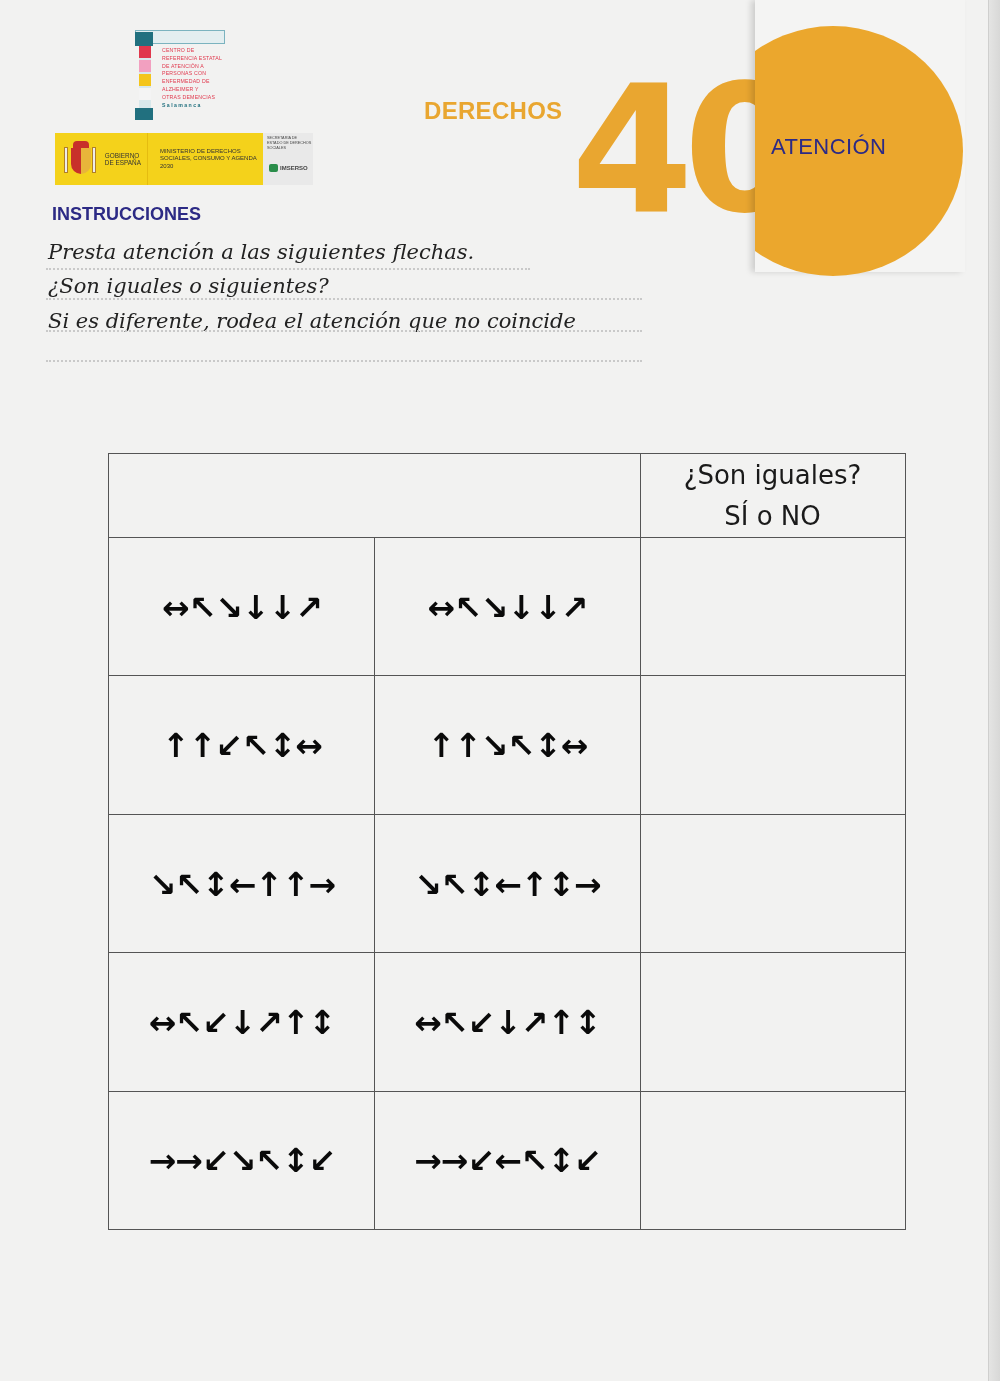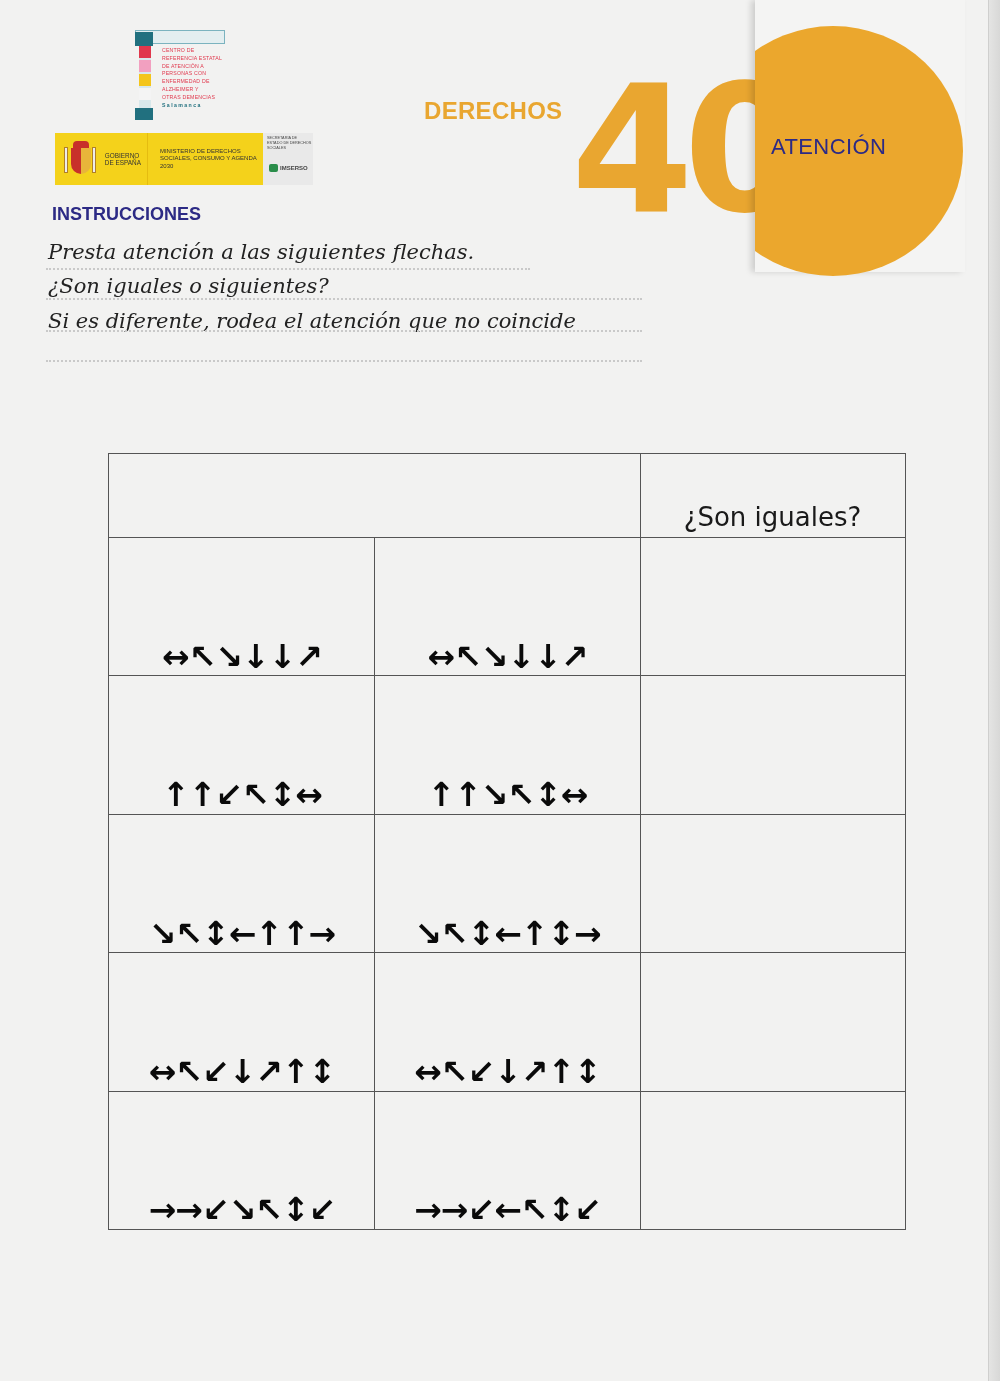--- a/index.html
+++ b/index.html
@@ -109,21 +109,21 @@
 
   
   .grid {
     position: absolute; left: 108px; top: 453px; width: 798px; height: 777px;
     border: 1.5px solid #555;
   }
   .row { position: absolute; left: 0; width: 100%; border-top: 1.5px solid #555; }
   .row:first-child { border-top: none; }
   .cell {
     position: absolute; top: 0; height: 100%;
-    display: flex; align-items: flex-end; justify-content: center;
+    display: flex; align-items: center; justify-content: center;
   }
   .vline { position: absolute; top: 0; width: 0; height: 100%; border-left: 1.5px solid #555; }
   .header-text {
     font-family: "DejaVu Sans", sans-serif; font-size: 26px; line-height: 41px;
     color: #1a1a1a; text-align: center;
   }
   .arrows {
     font-family: "DejaVu Sans", sans-serif; font-weight: bold; font-size: 33px;
     color: #0a0a0a; letter-spacing: -1px; white-space: nowrap;
   }
@@ -192,20 +192,21 @@
 <div class="dotted" style="top:360px;width:596px"></div>
 
 <div class="grid">
 
   <div class="row" style="top:0;height:84px">
     <div class="cell" style="left:0;width:531px"></div>
     <div class="vline" style="left:531px"></div>
     <div class="cell" style="left:531px;width:265px">
       <div class="header-text">
         <div>¿Son iguales?</div>
+        <div>SÍ o NO</div>
       </div>
     </div>
   </div>
 
   <div class="row" style="top:83px;height:139px">
     <div class="cell" style="left:0;width:266px">
         <span class="arrows">↔↖↘↓↓↗</span>
       </div>
     <div class="vline" style="left:265px"></div>
     <div class="cell" style="left:266px;width:265px">

